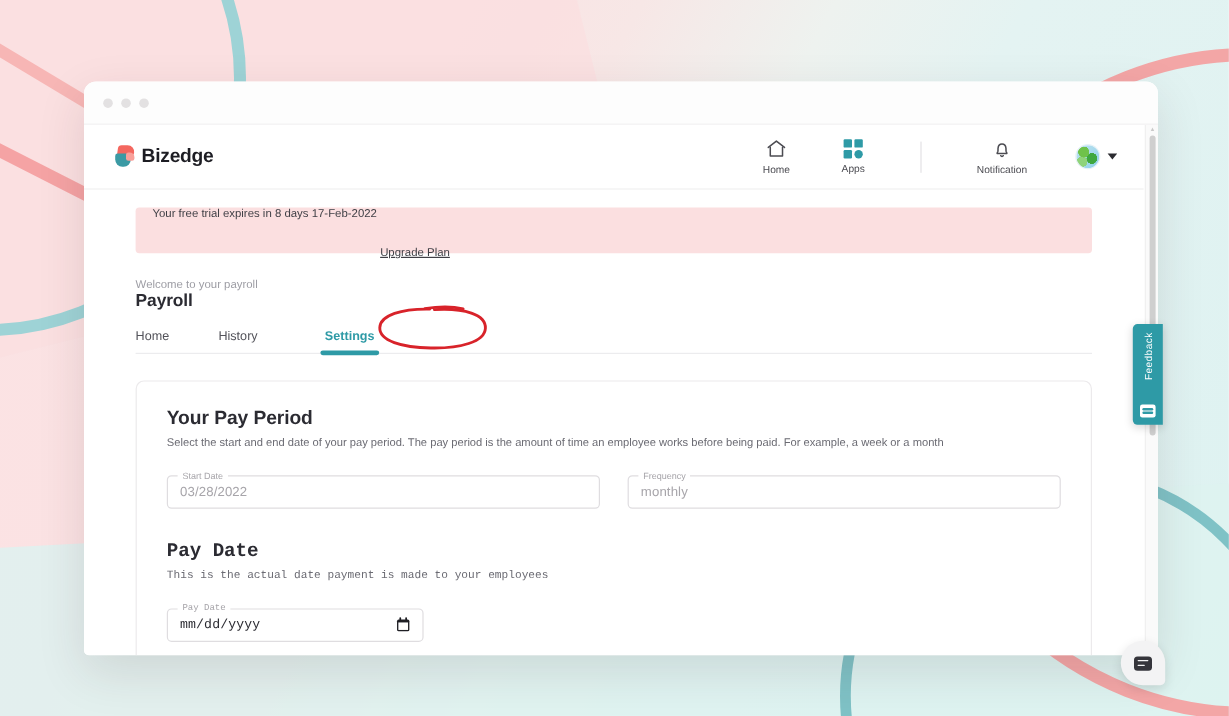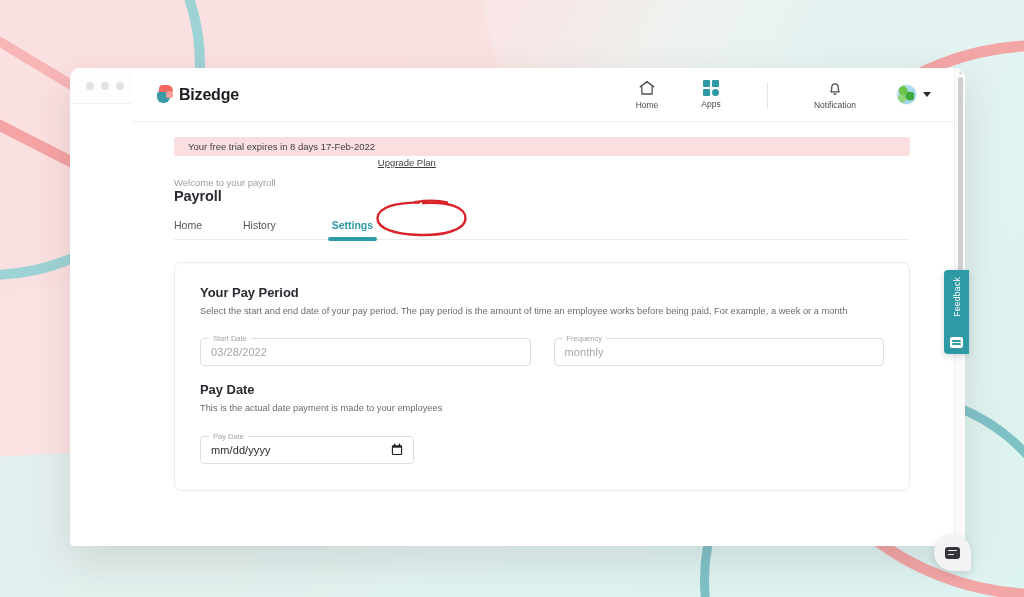--- a/index.html
+++ b/index.html
@@ -79,21 +79,21 @@
   
   #browser-window {
     position: absolute;
     left: 70px; top: 68px;
     width: 895px; height: 478px;
     background: #ffffff;
     border-radius: 10px 10px 4px 4px;
     box-shadow: 0 14px 40px rgba(60,40,50,.13);
     overflow: hidden;
     display: flex;
-    flex-direction: row;
+    flex-direction: column;
   }
   #titlebar {
     height: 36px;
     background: #fdfdfd;
     border-bottom: 1px solid #f0eff0;
     display: flex; align-items: center;
     padding-left: 16px;
     flex: 0 0 auto;
   }
   .dot {
@@ -176,22 +176,22 @@
     border-top: 5px solid #2b2b30;
   }
 
   
   #content { padding: 0 26px; }
 
   #trial-banner {
     margin: 15px 17px 0 17px;
     background: #fbdfe0;
     border-radius: 3px;
-    height: 19px;
-    display: flex; align-items: center;
+    height: 38px;
+    display: flex; 
     padding-left: 14px;
     font-size: 9.5px;
     color: #3f3f45;
   }
   #trial-banner b { font-weight: normal; }
   #trial-banner .lnk { text-decoration: underline; color: #3f3f45; cursor: pointer; margin-top: 32px; }
 
   #page-head { margin: 21px 17px 0 17px; }
   #page-title {
     font-size: 14.5px; font-weight: bold; color: #2b2b32; letter-spacing: -.1px;
@@ -227,21 +227,21 @@
 
   
   #settings-card {
     margin: 22px 17px 0 17px;
     border: 1px solid #eceaec;
     border-radius: 7px;
     padding: 22px 25px 26px 25px;
     background: #fff;
   }
   .section-title {
-    font-size: 13px; font-weight: bold; color: #2b2b32; letter-spacing: -.05px;
+    font-size: 16px; font-weight: bold; color: #2b2b32; letter-spacing: -.05px;
   }
   .section-desc {
     font-size: 9.3px; color: #6b6b73; margin-top: 5px; line-height: 1.45;
   }
 
   .field-row { display: flex; gap: 23px; margin-top: 20px; }
   .field {
     position: relative;
     height: 28px;
     border: 1px solid #dfdde0;
@@ -256,21 +256,21 @@
     top: -5px; left: 8px;
     background: #fff;
     padding: 0 4px;
     font-size: 7.5px;
     color: #a6a4a9;
     line-height: 9px;
   }
   .field-value { font-size: 11px; color: #a7a5aa; letter-spacing: .1px; }
   .field-value.dark { color: #2b2b32; }
 
-  .section-gap { margin-top: 16px; }
+  .section-gap { margin-top: 26px; font-family: Liberation Mono, monospace; }
   .field-small { max-width: 214px; }
   .cal-icon { margin-left: auto; }
 
   
   #scrollbar-track {
     position: absolute; top: 0; right: 0; bottom: 0; width: 11px;
     background: #fafafa; border-left: 1px solid #f0f0f0;
   }
   #scrollbar-thumb {
     position: absolute; top: 9px; left: 3px; width: 5px; height: 250px;

